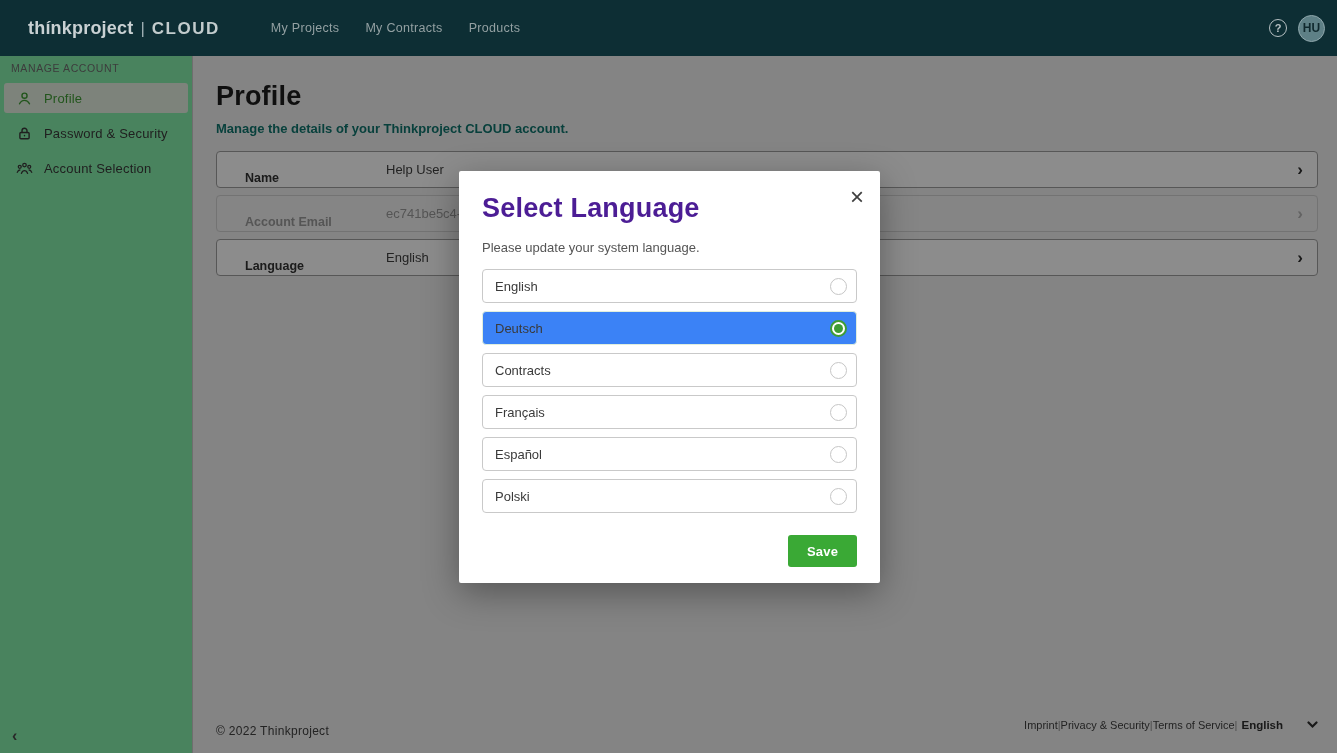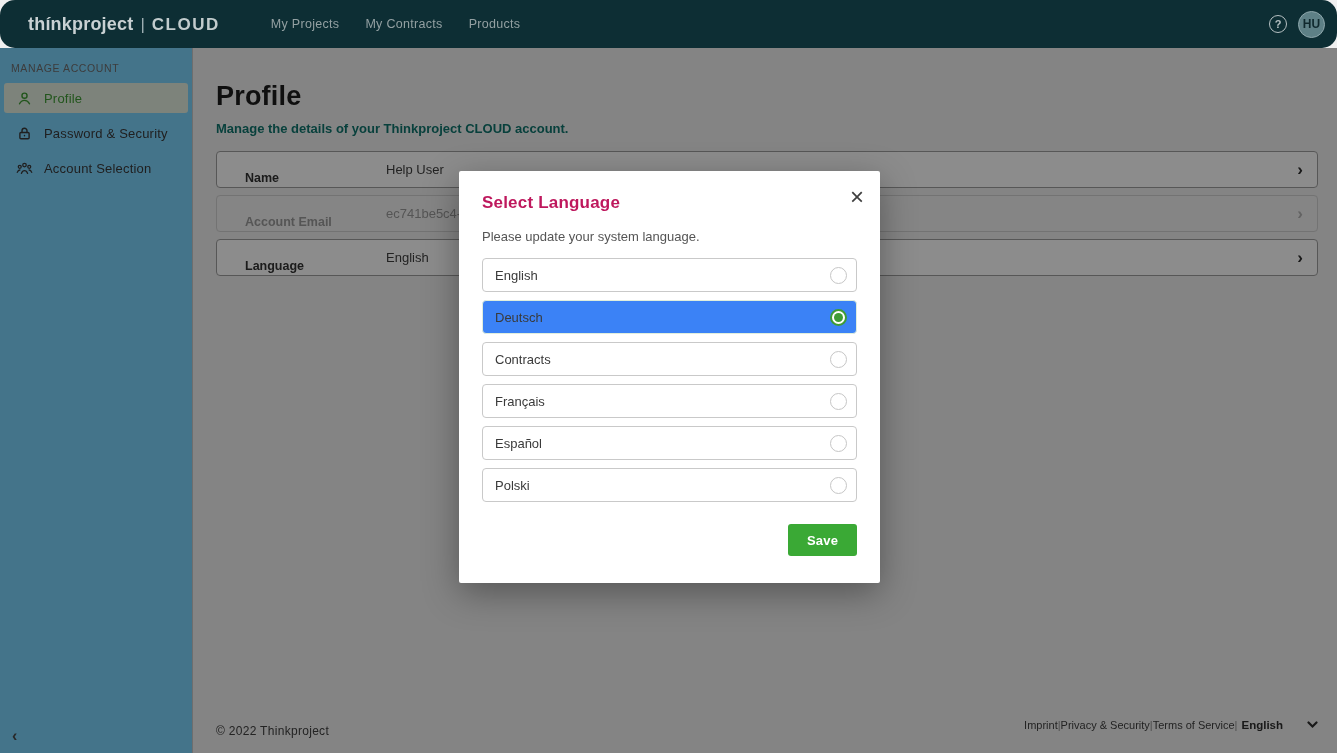--- a/index.html
+++ b/index.html
@@ -6,26 +6,25 @@
   html, body { width: 1337px; height: 753px; }
   body {
     font-family: "Liberation Sans", sans-serif;
     background: #f0f0f0;
     position: relative;
     overflow: hidden;
   }
 
   
   .navbar {
-    position: absolute; top: 0; left: 0; right: 0; height: 48px;
+    position: absolute; top: 0; left: 0; right: 0; height: 56px;
     background: #0d2e34;
     display: flex; align-items: center;
     padding: 0 12px 0 28px;
     z-index: 300;
-    border-radius: 15px;
   }
   .logo { display: flex; align-items: baseline; cursor: pointer; }
   .logo-primary { font-size: 18px; font-weight: bold; color: #c9d1d3; letter-spacing: 0.2px; }
   .logo-sep { font-size: 17px; color: #9fb0b3; margin: 0 7px; font-weight: 400; }
   .logo-secondary { font-size: 17px; font-weight: 600; color: #c2cccd; letter-spacing: 1.5px; }
   .nav-items { display: flex; gap: 26px; margin-left: 51px; }
   .nav-item { font-size: 12.5px; color: #93a0a2; letter-spacing: 0.3px; cursor: pointer; padding: 6px 0; }
   .nav-right { margin-left: auto; display: flex; align-items: center; gap: 11px; }
   .help-circle {
     width: 18px; height: 18px; border-radius: 50%;
@@ -38,21 +37,21 @@
     background: #5e8086; border: 1.5px solid #8fa7ac;
     color: #10292e; font-size: 12px; font-weight: bold;
     display: flex; align-items: center; justify-content: center; cursor: pointer;
   }
 
   
   .page { position: absolute; top: 48px; left: 0; right: 0; bottom: 0; background: #f0f0f0; }
 
   .sidebar {
     position: absolute; top: 0; bottom: 0; left: 0; width: 193px;
-    background: #7dd3fc; border-right: 1px solid #c9c9c9;
+    background: #86efac; border-right: 1px solid #c9c9c9;
     padding: 12px 4px 0 4px;
   }
   .sidebar-section-label {
     font-size: 10.5px; color: #6e6e6e; letter-spacing: 0.6px;
     margin: 2px 0 9px 7px;
   }
   .sidebar-item {
     height: 30px; display: flex; align-items: center; gap: 11px;
     padding: 0 8px 0 12px; border-radius: 3px; margin-bottom: 5px;
     font-size: 13px; color: #3a3a3a; cursor: pointer; letter-spacing: 0.2px;
@@ -96,21 +95,21 @@
   .overlay {
     position: absolute; top: 48px; left: 0; right: 0; bottom: 0;
     background: rgba(0,0,0,0.45); z-index: 100;
   }
   .modal {
     position: absolute; left: 459px; top: 171px; width: 421px; height: 412px;
     background: #fff; border-radius: 2px; z-index: 200;
     box-shadow: 0 10px 35px rgba(0,0,0,0.35);
     padding: 22px 23px 26px 23px;
   }
-  .modal-title { font-size: 17px; font-weight: bold; color: #be185d; letter-spacing: 0.2px; }
+  .modal-title { font-size: 27px; font-weight: bold; color: #4c1d95; letter-spacing: 0.2px; }
   .modal-close {
     position: absolute; top: 14px; right: 16px;
     font-size: 24px; font-weight: 300; color: #3f3f3f;
     background: none; border: none; cursor: pointer; line-height: 1;
     font-family: "Liberation Sans", sans-serif;
   }
   .modal-desc { font-size: 13px; color: #555; margin-top: 16px; }
   .options { margin-top: 14px; }
   .option {
     height: 34px; border: 1px solid #c9c9c9; border-radius: 4px;

